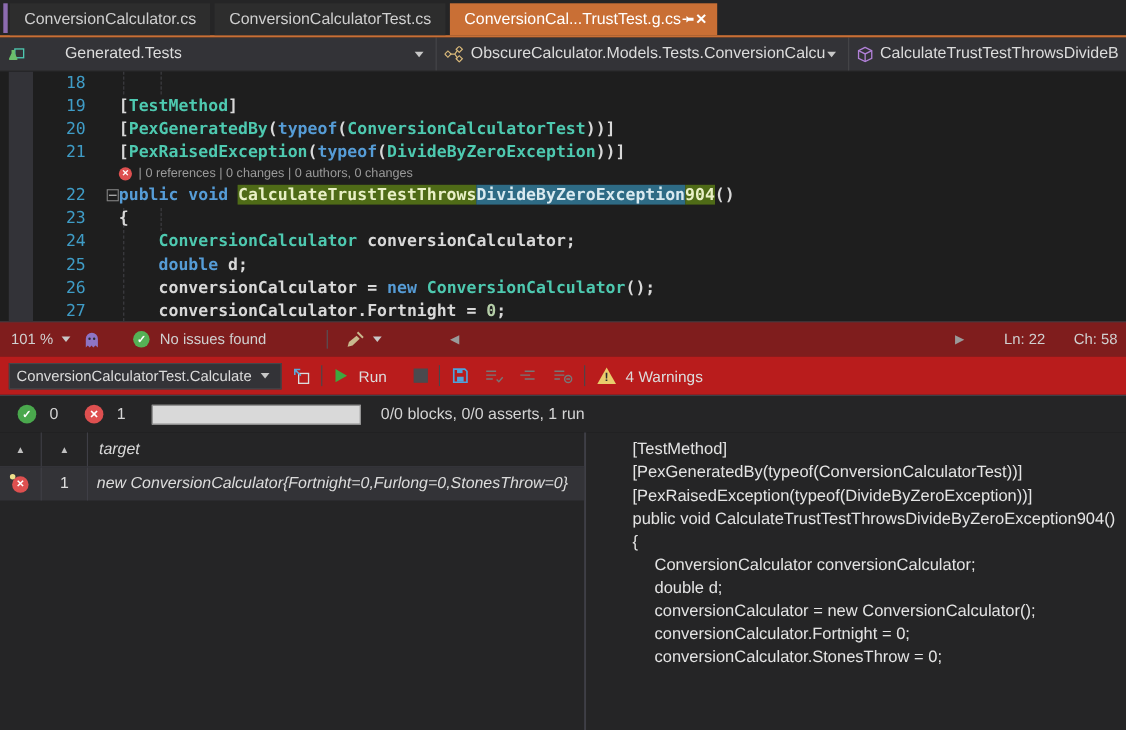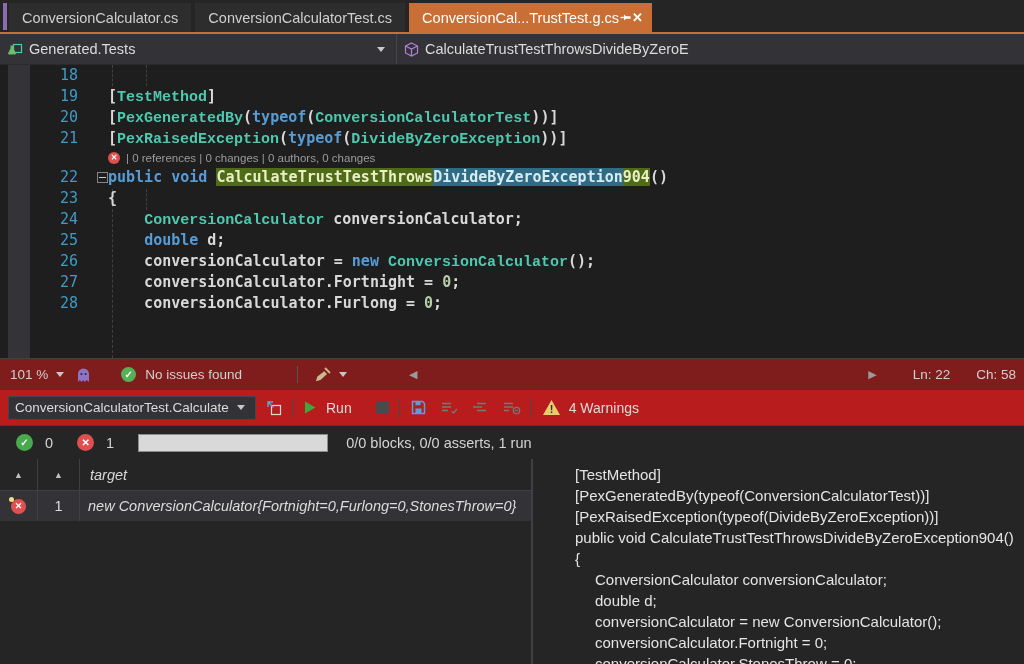--- a/index.html
+++ b/index.html
@@ -14,41 +14,41 @@
        padding:0 13px;background:#2D2D2D;color:#CFCFCF;font-size:14.5px;white-space:nowrap;cursor:default;}
   .tab.active{background:#C96F35;color:#FFFFFF;gap:0;padding-right:9px;}
   .tab .tab-x{font-size:13px;font-weight:bold;color:#FFFFFF;}
   .tab svg{display:block;}
 
   
   .navbar{height:30px;background:#333337;display:flex;flex:none;border-bottom:1px solid #2A2A2C;}
   .nav-sec{display:flex;align-items:center;padding:0 7px;border-right:1px solid #46464A;
            font-size:14.5px;color:#DCDCDC;overflow:hidden;white-space:nowrap;}
   .nav-sec .lbl{overflow:hidden;white-space:nowrap;margin-left:6px;}
-  .nav-sec1{width:382px;flex:none;}
+  .nav-sec1{width:382px;flex:none;gap:30px;}
   .nav-sec2{width:360px;flex:none;}
   .nav-sec3{flex:1;border-right:none;}
   .caret{width:0;height:0;border-left:4px solid transparent;border-right:4px solid transparent;
          border-top:5px solid #C8C8C8;margin-left:auto;margin-right:4px;flex:none;}
 
   
-  .editor{position:relative;height:293px;background:#1E1E1E;overflow:hidden;flex:none;
+  .editor{position:relative;height:227px;background:#1E1E1E;overflow:hidden;flex:none;
           font-family:"DejaVu Sans Mono",monospace;}
   .glyph-margin{position:absolute;left:8px;top:0;bottom:0;width:22px;background:#333338;}
   .guide{position:absolute;width:0;border-left:1px dashed #3F3F44;}
   .ed-line{display:flex;height:21px;line-height:21px;position:relative;}
   .ed-line.lens{height:18px;line-height:18px;}
   .ln{position:relative;width:84px;flex:none;text-align:right;padding-right:6px;box-sizing:border-box;
       color:#3F9CC6;font-size:15px;}
   .pencil{position:absolute;right:-21px;top:0;font-size:13px;color:#A79BC8;transform:scaleX(-1);}
   .g2{width:24px;flex:none;position:relative;}
   .fold{position:absolute;left:13px;top:5px;width:9px;height:9px;border:1px solid #848484;background:#1E1E1E;}
   .fold:after{content:"";position:absolute;left:1px;right:1px;top:4px;height:1px;background:#C8C8C8;}
   .code{white-space:pre;font-size:15px;font-weight:600;}
-  .seg-p{color:#D8D8D8;} .seg-k{color:#569CD6;} .seg-t{color:#4EC9B0;font-family:Liberation Mono, monospace;} .seg-n{color:#B5CEA8;}
+  .seg-p{color:#D8D8D8;} .seg-k{color:#569CD6;} .seg-t{color:#4EC9B0;} .seg-n{color:#B5CEA8;}
   .seg-hg{background:#4F6B17;color:#E9F0C6;} .seg-hb{background:#2E6B85;color:#D9EAF0;}
   .lens-t{font-family:"Liberation Sans",sans-serif;font-size:11.5px;color:#9B9B9B;font-weight:normal;
           display:flex;align-items:center;gap:6px;}
   .lens-err{width:12px;height:12px;border-radius:50%;background:#DE5050;color:#fff;font-size:8px;
             display:inline-flex;align-items:center;justify-content:center;font-weight:bold;flex:none;}
 
   
   .ed-status{height:32px;background:#7f1d1d;border-top:1px solid #3F3F46;display:flex;align-items:center;
              font-size:13.5px;color:#D0D0D0;flex:none;box-sizing:border-box;}
   .vsep{width:1px;height:17px;background:#55555A;flex:none;}
@@ -126,20 +126,34 @@
     <div class="nav-sec nav-sec1">
       <span class="tb-ic">
         <svg width="16" height="15" viewBox="0 0 16 15">
             <rect x="6.5" y="2.5" width="8" height="8" fill="none" stroke="#4EC9B0" stroke-width="1.2"></rect>
             <path d="M3.5 3.5 h3 v3 l2.3 4.6 a1 1 0 0 1 -.9 1.4 H2.1 a1 1 0 0 1 -.9 -1.4 L3.5 6.5 Z" fill="#6CBE6C"></path>
           </svg>
       </span>
       <span class="lbl">Generated.Tests</span>
       <span class="caret"></span>
     </div>
+    <div class="nav-sec nav-sec2">
+      <span class="tb-ic">
+        <svg width="18" height="15" viewBox="0 0 18 15">
+            <g stroke="#D8B87A" fill="none" stroke-width="1.1">
+              <rect x="1.2" y="5.2" width="4" height="4" transform="rotate(45 3.2 7.2)"></rect>
+              <rect x="11.5" y="0.8" width="4" height="4" transform="rotate(45 13.5 2.8)"></rect>
+              <rect x="11.5" y="9.5" width="4" height="4" transform="rotate(45 13.5 11.5)"></rect>
+              <path d="M6 7.2 h3.5 M9.5 7.2 L12 3.6 M9.5 7.2 L12 10.8"></path>
+            </g>
+          </svg>
+      </span>
+      <span class="lbl">ObscureCalculator.Models.Tests.ConversionCalcu</span>
+      <span class="caret"></span>
+    </div>
     <div class="nav-sec nav-sec3">
       <span class="tb-ic">
         <svg width="15" height="15" viewBox="0 0 15 15">
             <g stroke="#B180D7" fill="none" stroke-width="1.2">
               <path d="M7.5 1 L13.5 4 V11 L7.5 14 L1.5 11 V4 Z"></path>
               <path d="M1.5 4 L7.5 7 L13.5 4 M7.5 7 V14"></path>
             </g>
           </svg>
       </span>
       <span class="lbl">CalculateTrustTestThrowsDivideByZeroE</span>

